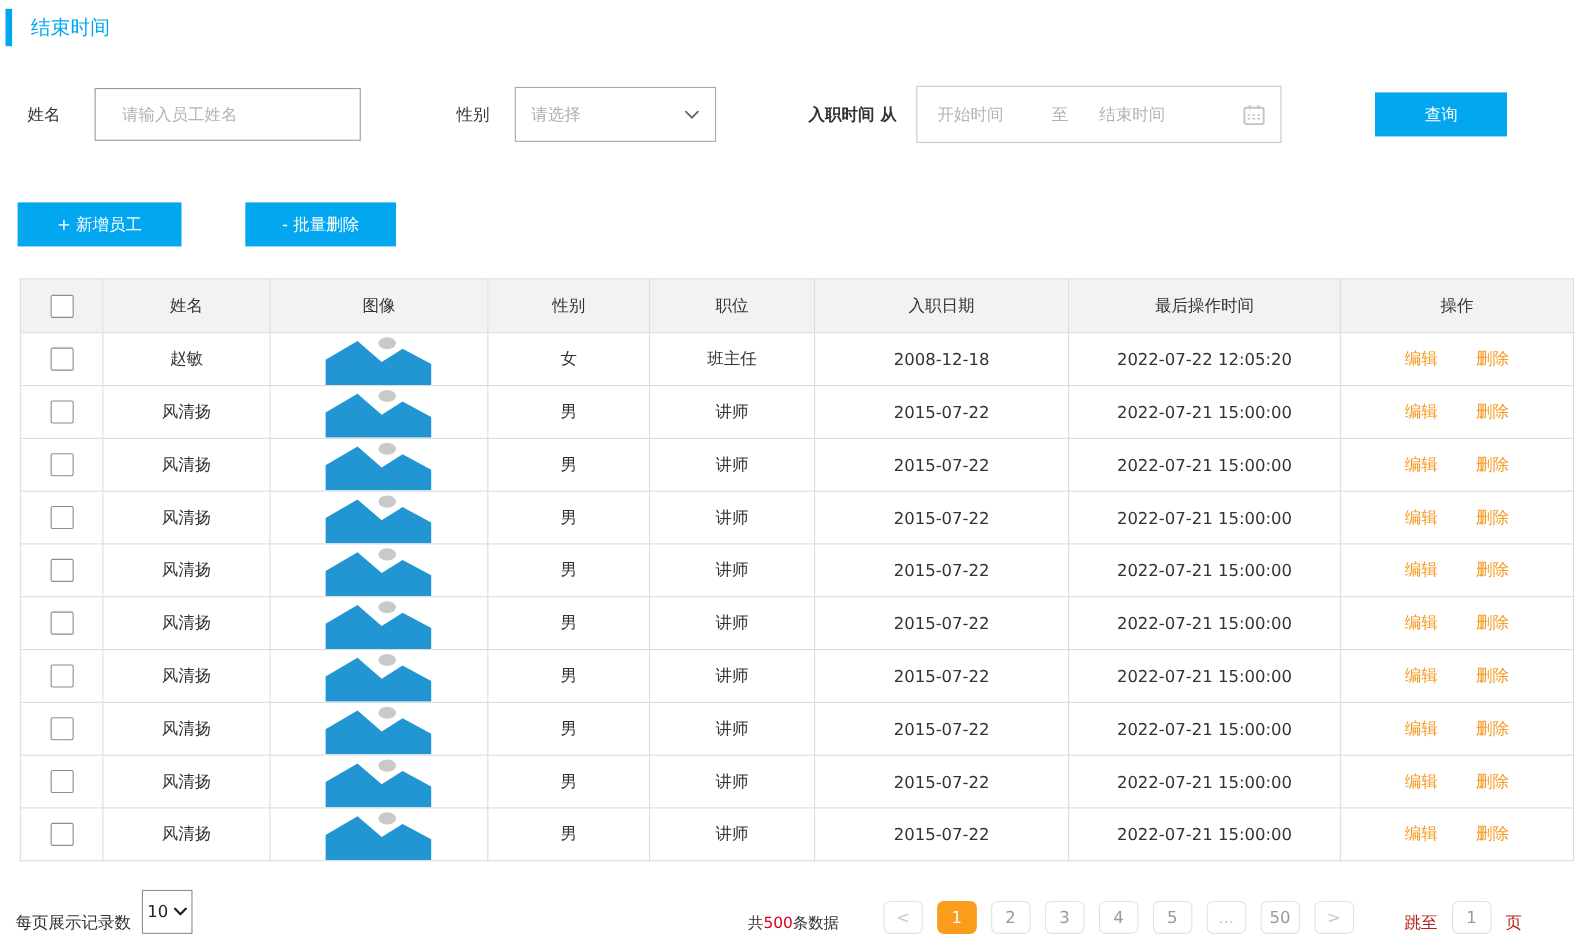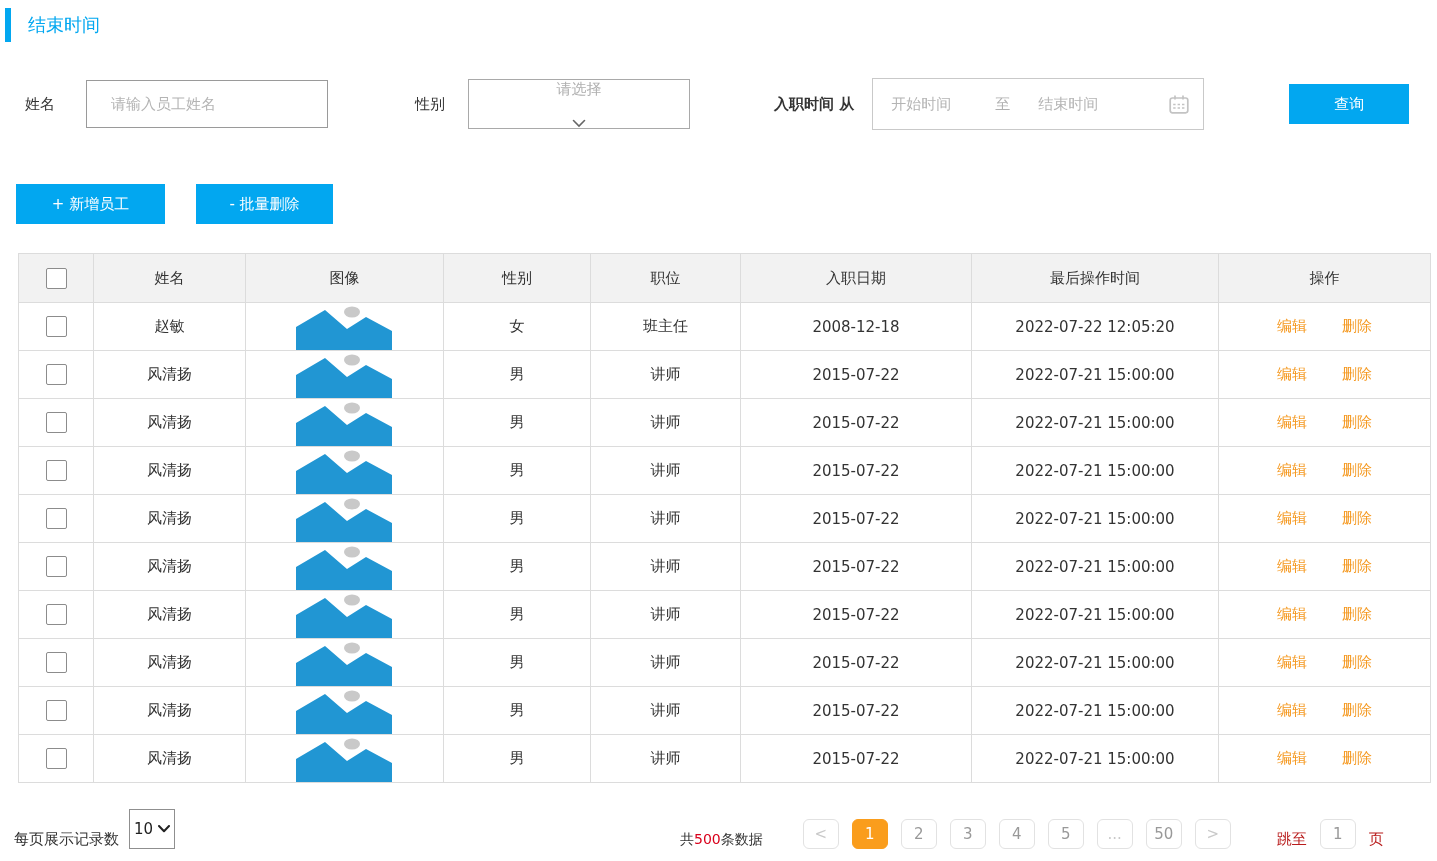--- a/index.html
+++ b/index.html
@@ -19,42 +19,42 @@
   .filters { display: flex; align-items: center; margin: 36px 0 0 25px; }
   .filters label { font-size: 15px; color: #333; white-space: nowrap; }
   .name-input {
     margin-left: 31px; width: 242px; height: 48px;
     border: 1px solid #9a9a9a; outline: none; padding: 0 24px;
     font-size: 15px; color: #333; font-family: inherit;
   }
   .name-input::placeholder { color: #b4b4b4; }
   .gender-label { margin-left: 87px; }
   .select-box {
-    margin-left: 23px; width: 222px; height: 50px;
+    margin-left: 23px; width: 183px; height: 50px;
     border: 1px solid #a9a9a9; display: flex; align-items: center;
-    padding: 0 14px; cursor: pointer; background: #fff; flex-direction: column;
+    padding: 0 14px; cursor: pointer; background: #fff;
   }
   .select-box .select-text { color: #b0b0b0; font-size: 15px; flex: 1; }
   .hire-label { margin-left: 84px; font-weight: bold; }
   .date-range {
     margin-left: 18px; width: 332px; height: 52px;
     border: 1px solid #c9c9c9; display: flex; align-items: center;
     padding: 0 14px 0 18px; background: #fff;
   }
   .date-range .ph { color: #b4b4b4; font-size: 15px; }
   .date-range .to { color: #b0b0b0; margin: 0 28px 0 44px; font-size: 15px; }
   .date-range .cal { margin-left: auto; display: flex; }
   .btn {
     border: none; cursor: pointer; font-family: inherit;
     font-size: 15px; color: #fff; background: #02a7f0;
   }
   .query-btn { margin-left: 85px; width: 120px; height: 40px; }
 
   
-  .actions { display: flex; margin: 54px 0 0 16px; gap: 31px; align-items: flex-end; }
+  .actions { display: flex; margin: 54px 0 0 16px; gap: 58px; align-items: flex-end; }
   .add-btn { width: 149px; height: 40px; }
   .del-btn { width: 137px; height: 40px; }
 
   
   table.emp-table {
     margin: 29px 0 0 18px; width: 1412px;
     border-collapse: collapse; table-layout: fixed;
   }
   .emp-table th, .emp-table td {
     border: 1px solid #dcdcdc; text-align: center;

